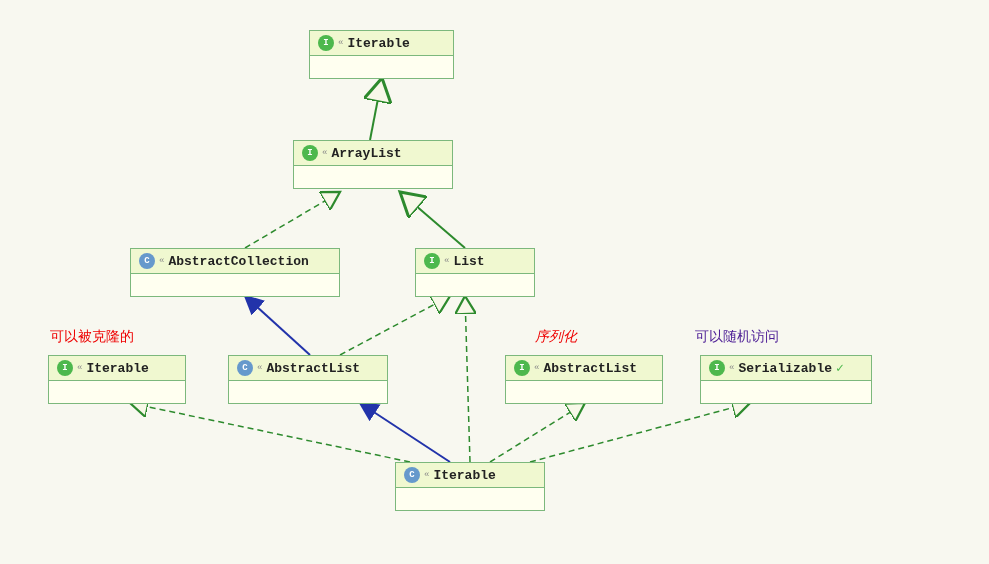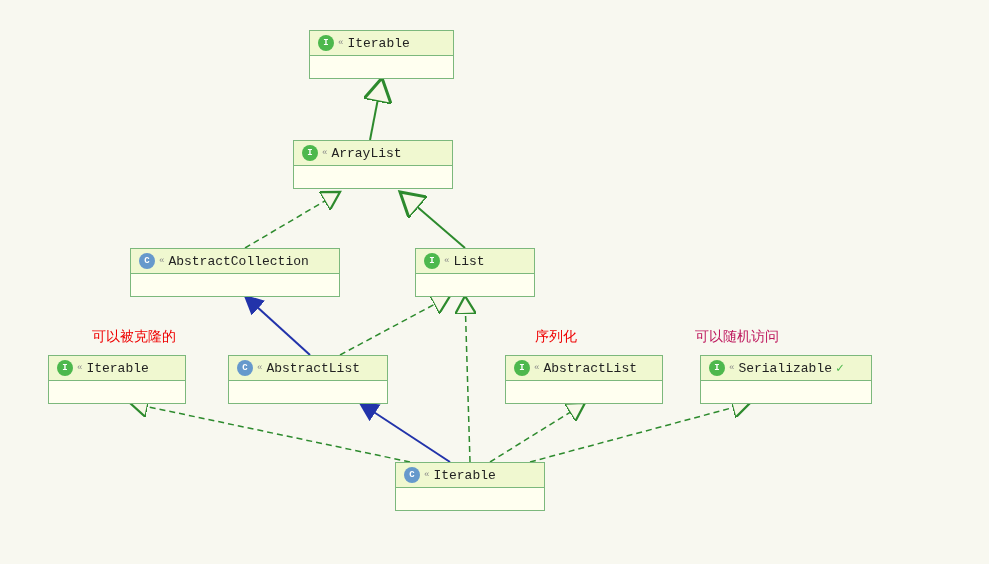--- a/index.html
+++ b/index.html
@@ -70,20 +70,21 @@
     }
 
     .icon-suffix {
       font-size: 9px;
       color: #888;
     }
 
     .box-name {
       font-size: 13px;
       color: #222;
+      font-weight: bold;
     }
 
     svg.arrows {
       position: absolute;
       top: 0;
       left: 0;
       width: 989px;
       height: 564px;
       pointer-events: none;
     }
@@ -177,25 +178,25 @@
 
   <div class="uml-box" style="left:415px; top:248px; width:105px;">
     <div class="header">
       <span class="icon-interface">I</span>
       <span class="icon-suffix">«</span>
       <span class="box-name">List</span>
     </div>
     <div class="body"></div>
   </div>
 
-  <div class="annotation" style="left:50px; top:328px; color:#e00; font-size:14px;margin-left:42px;">可以被克隆的</div>
-
-  <div class="annotation" style="left:535px; top:328px; color:#e00; font-size:14px;">序列化</div>
-
-  <div class="annotation" style="left:695px; top:328px; color:#be185d; font-size:14px;">可以随机访问</div>
+  <div class="annotation" style="left:50px; top:328px; color:#e00; font-size:14px;">可以被克隆的</div>
+
+  <div class="annotation" style="left:535px; top:328px; color:#e00; font-size:14px;font-style:italic;">序列化</div>
+
+  <div class="annotation" style="left:695px; top:328px; color:#4c1d95; font-size:14px;">可以随机访问</div>
 
   <div class="uml-box" style="left:48px; top:355px; width:138px;">
     <div class="header">
       <span class="icon-interface">I</span>
       <span class="icon-suffix">«</span>
       <span class="box-name">Iterable</span>
     </div>
     <div class="body"></div>
   </div>
 

